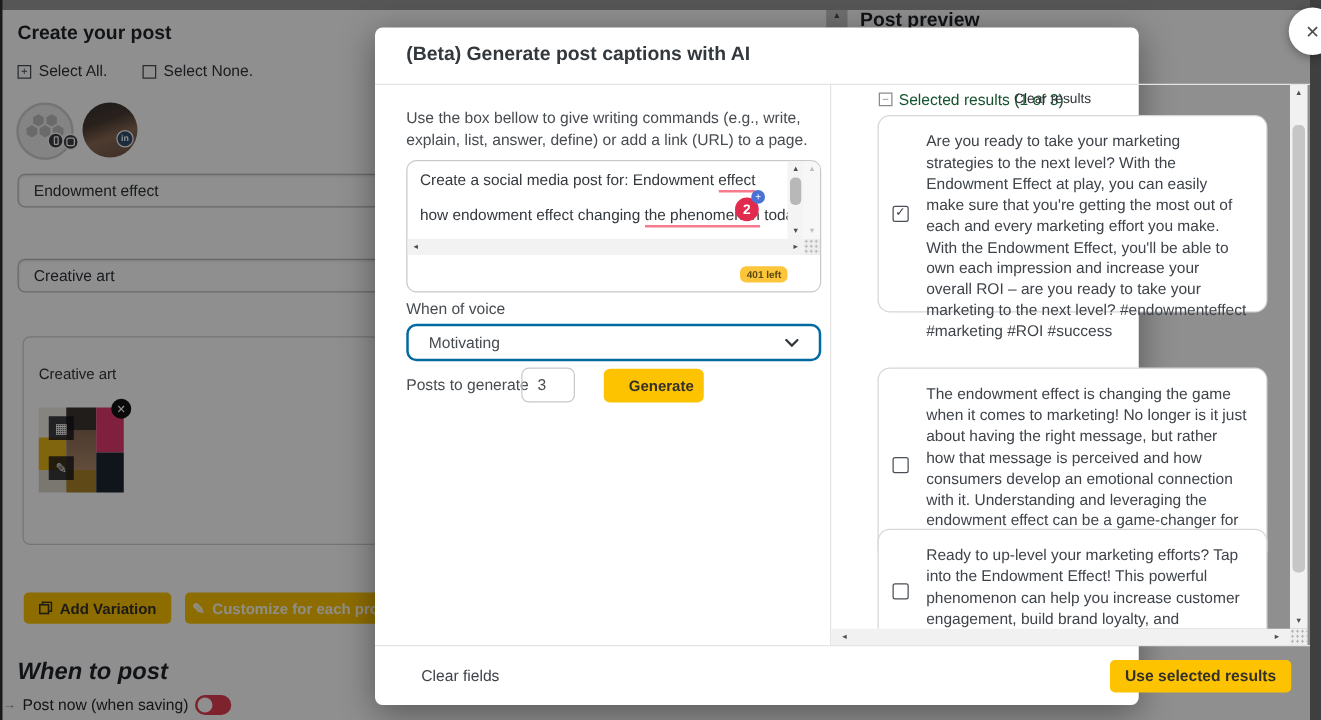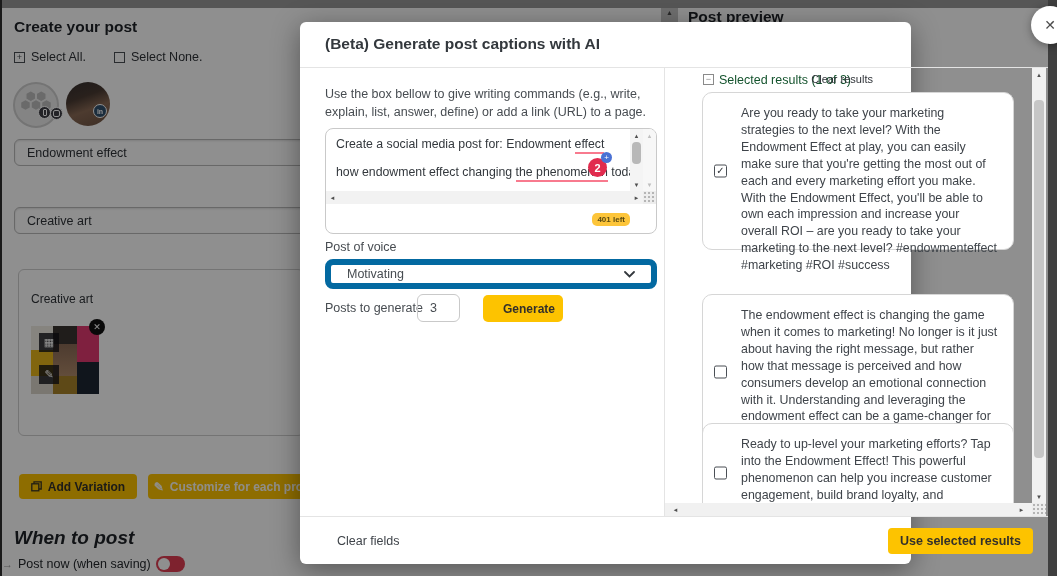--- a/index.html
+++ b/index.html
@@ -48,21 +48,21 @@
   .sb-track { position:absolute; background:#f4f4f4; }
   .sb-btn { position:absolute; width:100%; height:13px; display:flex; align-items:center; justify-content:center; font-size:6px; color:#4f4f4f; }
   .sb-btn.lite { color:#bfbfbf; }
   .sb-thumb { position:absolute; background:#b8b8b8; border-radius:4px; }
   .hsb-btn { position:absolute; top:0; width:13px; height:100%; display:flex; align-items:center; justify-content:center; font-size:6px; color:#4f4f4f; }
   .grip { background-image:radial-gradient(#b5b5b5 1px, transparent 1px); background-size:4px 4px; background-color:#ededed; }
   .gram { position:absolute; left:262px; top:29px; width:19px; height:19px; border-radius:50%; background:#e12b4e; color:#fff; font-size:11px; font-weight:bold; display:flex; align-items:center; justify-content:center; z-index:3; }
   .gram-plus { position:absolute; left:275px; top:23px; width:11px; height:11px; border-radius:50%; background:#4a71d4; color:#fff; font-size:8px; display:flex; align-items:center; justify-content:center; z-index:4; }
   .chars-badge { position:absolute; right:26px; top:84px; background:#fdc53a; border-radius:5px; font-size:8px; font-weight:bold; color:#5b4a10; padding:2px 5px; }
   .field-label { font-size:12.5px; color:#474c51; }
-  .tone-select { left:25px; top:237px; width:332px; height:30px; border:6px solid #0369a1; border-radius:8px; display:flex; align-items:center; padding:0 16px; font-size:12.5px; color:#474c51; justify-content:space-between; cursor:pointer; }
+  .tone-select { left:25px; top:237px; width:332px; height:30px; border:2px solid #0369a1; border-radius:8px; display:flex; align-items:center; padding:0 16px; font-size:12.5px; color:#474c51; justify-content:space-between; cursor:pointer; }
   .num-inp { left:117px; top:272px; width:43px; height:28px; border:1px solid #c9c9c9; border-radius:6px; font-size:12.5px; color:#474c51; display:flex; align-items:center; padding-left:12px; }
   .gen-btn { left:183px; top:273px; width:80px; height:27px; border-radius:5px;padding-left:12px; }
   .v-div { left:364px; top:45px; width:1px; height:449px; background:#e4e4e4; }
 
   
   .res-head-icon { left:403px; top:52px; }
   .res-head { left:419px; top:51px; font-size:12.5px; color:#14532d; }
   .clear-results { right:38px; top:51px; font-size:11px; color:#2f3338; cursor:pointer;text-align:right; }
   .res-viewport { left:365px; top:46px; width:367px; height:435px; overflow:hidden; position:absolute; }
   .res-card { position:absolute; left:37px; width:312px; background:#fff; border:1px solid #d6d6d6; border-radius:10px; padding:12px 14px 12px 38px; font-size:12.4px; line-height:16.9px; color:#3f444a; }
@@ -195,21 +195,21 @@
       <div class="sb-btn lite" style="bottom:0;">▼</div>
     </div>
     <div class="sb-track" style="left:0;top:62px;width:317px;height:13px;background:#f2f2f2;">
       <div class="hsb-btn" style="left:0;">◄</div>
       <div class="hsb-btn" style="right:0;">►</div>
     </div>
     <div class="abs grip" style="left:317px;top:62px;width:13px;height:13px;"></div>
     <div class="chars-badge">401 left</div>
   </div>
 
-  <div class="abs field-label" style="left:25px;top:218px;">Post of voice</div>
+  <div class="abs field-label" style="left:25px;top:218px;">When of voice</div>
   <div class="abs tone-select">
     <span>Motivating</span>
     <svg width="11" height="7" viewBox="0 0 11 7">
         <polyline points="1,1 5.5,5.5 10,1" fill="none" stroke="#33383d" stroke-width="1.8" stroke-linecap="round"></polyline>
       </svg>
   </div>
 
   <div class="abs field-label" style="left:25px;top:279px;">Posts to generate</div>
   <div class="abs num-inp">
     <span>3</span>

